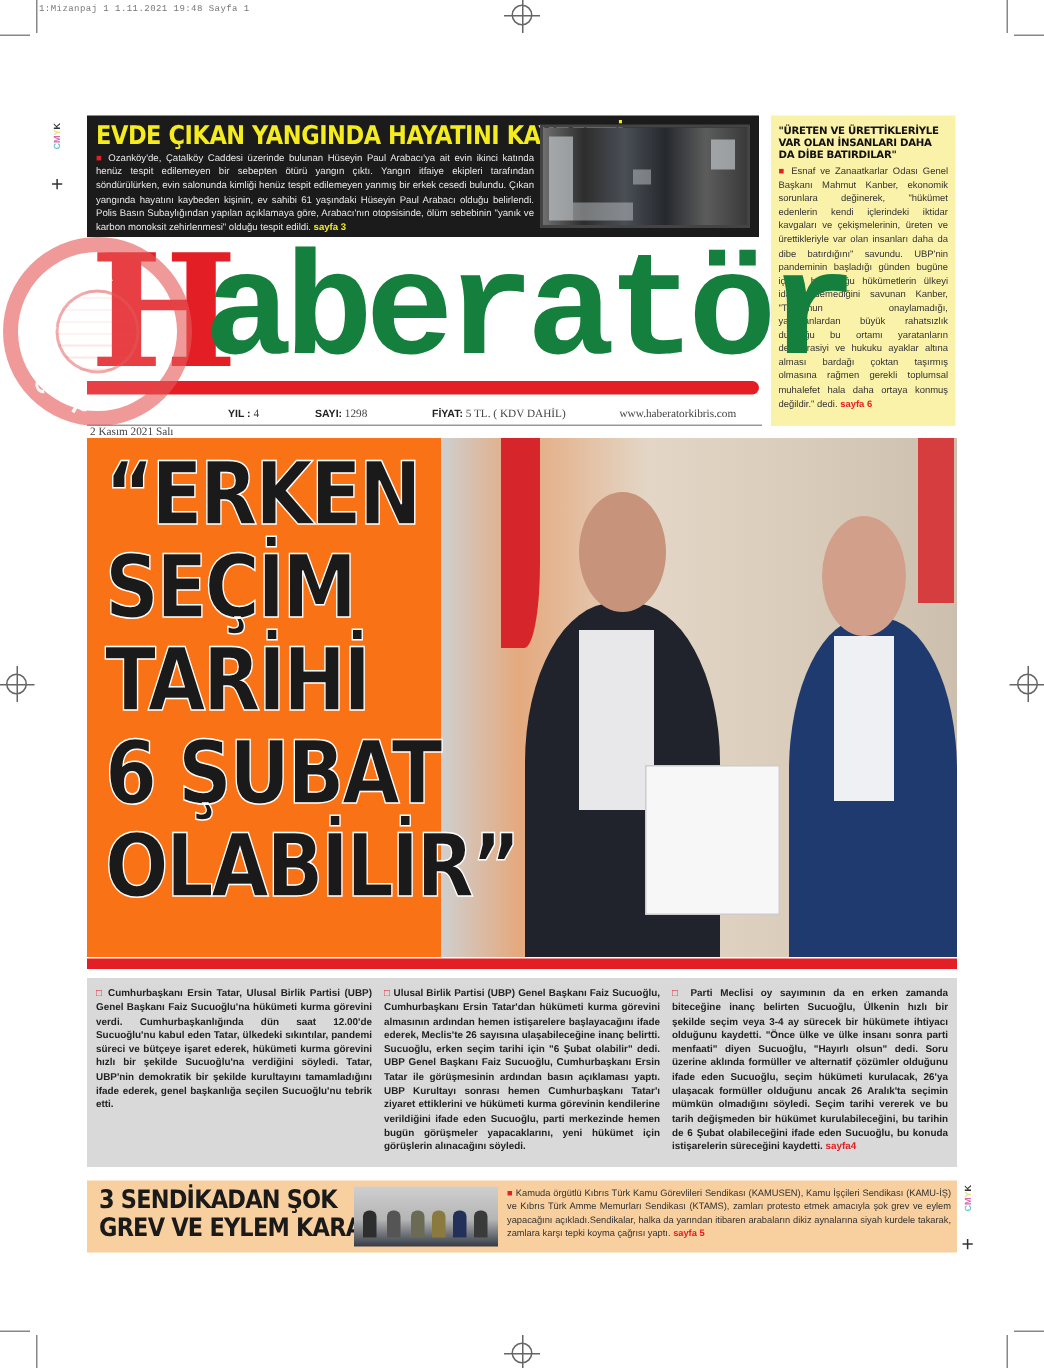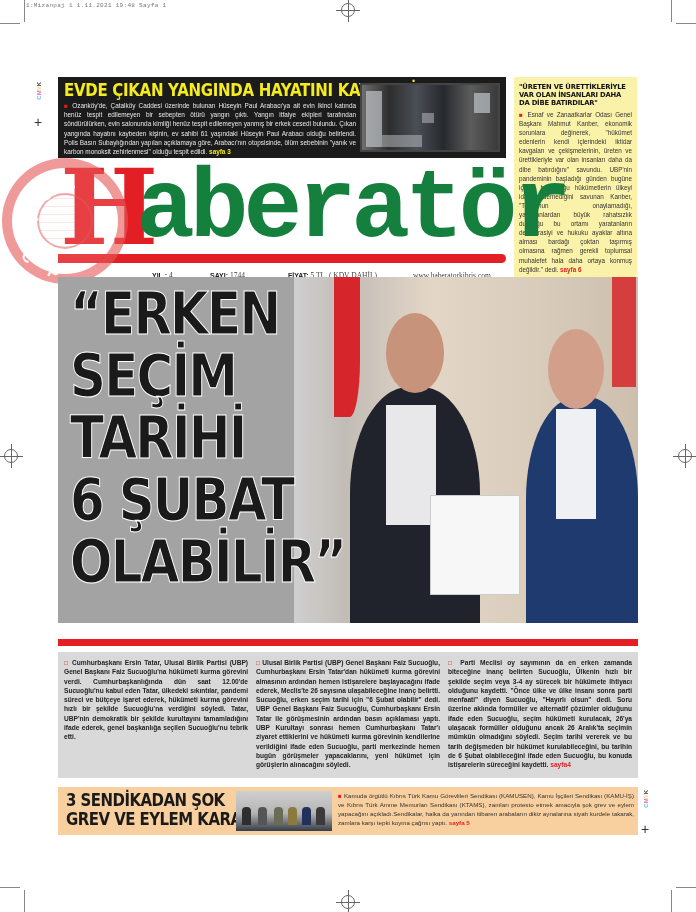--- a/index.html
+++ b/index.html
@@ -42,21 +42,21 @@
   .info-row .lbl { font-family: "Liberation Sans", sans-serif; font-weight: bold; color: #222; font-size: 7px; }
   .info-row span { white-space: nowrap; }
   .info-line { position: absolute; left: 58px; top: 283px; width: 450px; height: 1px; background: #999; }
 
   
   .stamp { position: absolute; left: 2px; top: 158px; width: 126px; height: 126px; border-radius: 50%; border: 10px solid rgba(225,70,70,0.55); background: rgba(255,255,255,0.15); }
   .stamp .globe { position: absolute; left: 25px; top: 25px; width: 56px; height: 56px; border-radius: 50%; border: 2px solid rgba(225,90,90,0.5); background: repeating-linear-gradient(0deg, rgba(225,90,90,0.15) 0 1px, transparent 1px 8px); }
   .stamp .s-ltr { position: absolute; font-weight: bold; font-size: 16px; color: rgba(255,255,255,0.9); }
 
   
-  .hero { position: absolute; left: 58px; top: 277px; width: 580px; height: 346px; background: #a3a3a3; overflow: hidden; }
+  .hero { position: absolute; left: 58px; top: 292px; width: 580px; height: 346px; background: #f97316; overflow: hidden; }
   .hero-photo { position: absolute; left: 236px; top: 0; width: 344px; height: 346px; background: linear-gradient(90deg, rgba(207,207,207,1) 0%, rgba(215,205,195,0.6) 15%, #e3d6c6 40%, #d9ccbb 70%, #cdbfae 100%); }
   .flag { position: absolute; background: #d7262b; }
   .person { position: absolute; border-radius: 45% 45% 0 0; }
   .face { position: absolute; border-radius: 50%; background: #c7937a; }
   .doc { position: absolute; background: #f7f7f7; border: 1px solid #ccc; }
   .hero-headline { position: absolute; left: 12px; top: 6px; font-family: "DejaVu Sans", sans-serif; font-weight: bold; font-size: 58px; line-height: 62px; color: #1a1a1a; letter-spacing: -2px; transform: scaleX(0.86); transform-origin: top left; -webkit-text-stroke: 1px #fff; }
   .hero-bar { position: absolute; left: 58px; top: 639px; width: 580px; height: 7px; background: #e31e24; }
 
   
   .article { position: absolute; left: 58px; top: 652px; width: 580px; height: 126px; background: #d9d9d9; display: flex; padding: 6px 6px; gap: 8px; }
@@ -122,21 +122,21 @@
 
 <div class="masthead">
   <span class="mast-H">H</span>
   <span class="mast-rest">aberatör</span>
 </div>
 <div class="mast-bar"></div>
 
 <div class="info-row">
   <span style="margin-left:2px;width:92px;margin-top:24px;">2 Kasım 2021 Salı</span>
   <span style="width:58px;"><span class="lbl">YIL :</span> <span>4</span></span>
-  <span style="width:78px;"><span class="lbl">SAYI:</span> <span>1744</span></span>
+  <span style="width:78px;"><span class="lbl">SAYI:</span> <span>1298</span></span>
   <span style="width:125px;"><span class="lbl">FİYAT:</span> <span>5 TL. ( KDV DAHİL)</span></span>
   <span>www.haberatorkibris.com</span>
 </div>
 <div class="info-line"></div>
 
 <div class="stamp">
   <div class="globe"></div>
   <span class="s-ltr" style="left:14px;top:44px;transform:rotate(-60deg);">A</span>
   <span class="s-ltr" style="left:30px;top:18px;transform:rotate(-30deg);">J</span>
   <span class="s-ltr" style="left:52px;top:6px;">A</span>

